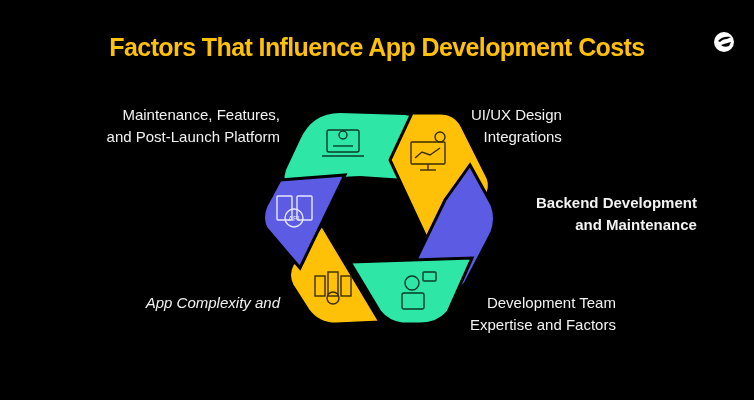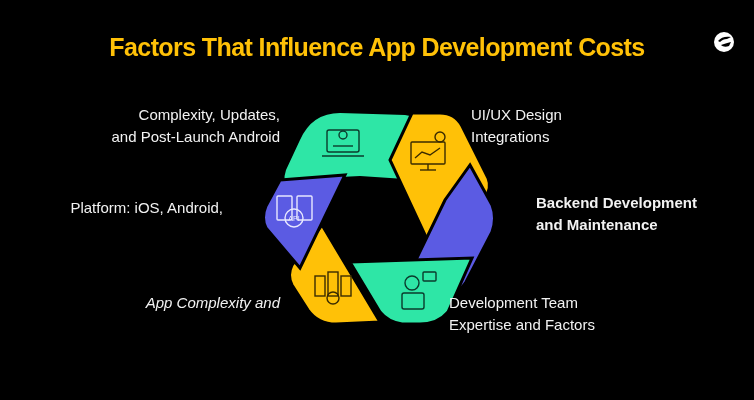--- a/index.html
+++ b/index.html
@@ -1,21 +1,21 @@
 <!DOCTYPE html>
 <html><head>
 <meta charset="utf-8">
 <style>
   html, body { margin:0; padding:0; background:#000; }
   body { width:754px; height:400px; position:relative; overflow:hidden; font-family:"Liberation Sans", sans-serif; }
   .title { position:absolute; left:0; width:754px; top:33px; text-align:center; color:#FFC107; font-weight:bold; font-size:25px; letter-spacing:-0.6px; }
   .logo { position:absolute; left:712px; top:30px; width:24px; height:24px; }
   .label { position:absolute; color:#f2f2f2; font-size:15px; line-height:22px; }
   .label.right { text-align:right; }
-  .label.left { text-align:left; }
+  .label.left { text-align:right; }
   svg.diagram { position:absolute; left:0; top:0; }
 </style>
 </head>
 <body>
 
 <div class="title">Factors That Influence App Development Costs</div>
 
 <svg class="logo" viewBox="0 0 24 24">
   <circle cx="12" cy="12" r="10" fill="#fff"></circle>
   <path d="M6 11 C9 7, 14 6, 19 7 L15 9 C12 9,10 10,8 12 Z" fill="#000"></path>
@@ -62,33 +62,32 @@
     <circle cx="333" cy="298" r="6"></circle>
   </g>
   <g stroke="#0b3b2c" stroke-width="1.4" fill="none">
     <circle cx="412" cy="283" r="7"></circle>
     <rect x="402" y="293" width="22" height="16" rx="2"></rect>
     <rect x="423" y="272" width="13" height="9" rx="1"></rect>
   </g>
 </svg>
 
 <div class="label right" style="right:474px; top:104px;">
-  <div>Complexity, Updates,</div>
-  <div>and Post-Launch Android</div>
+  <div>Maintenance, Features,</div>
+  <div>and Post-Launch Platform</div>
 </div>
 <div class="label left" style="left:471px; top:104px;">
   <div>UI/UX Design</div>
   <div>Integrations</div>
 </div>
 <div class="label left" style="left:536px; top:192px;font-weight:bold;">
   <div>Backend Development</div>
   <div>and Maintenance</div>
 </div>
-<div class="label left" style="left:449px; top:292px;">
+<div class="label left" style="left:470px; top:292px;">
   <div>Development Team</div>
   <div>Expertise and Factors</div>
 </div>
 <div class="label right" style="right:474px; top:292px;font-style:italic;">
   <div>App Complexity and</div>
 </div>
 <div class="label right" style="right:531px; top:197px;">
-  <div>Platform: iOS, Android,</div>
 </div>
 
 </body></html>

